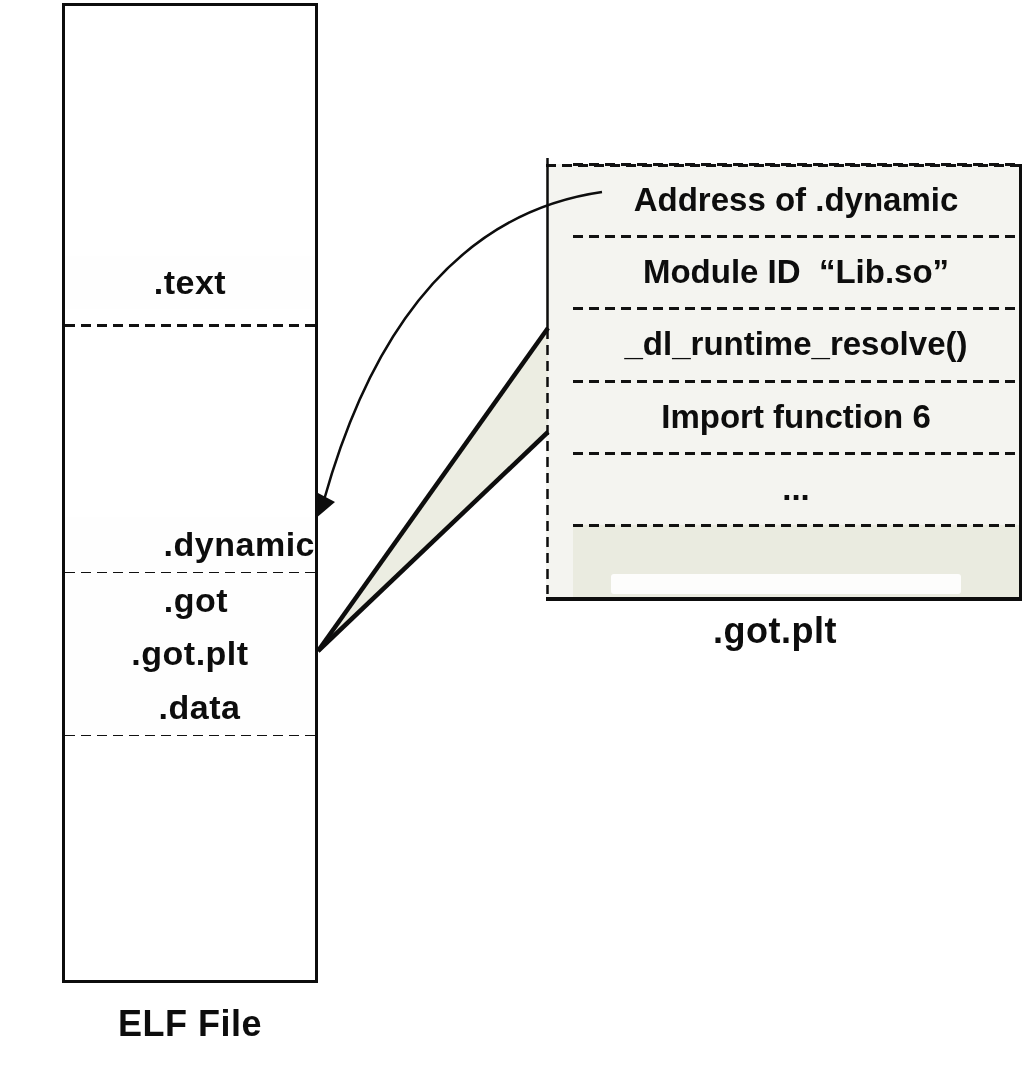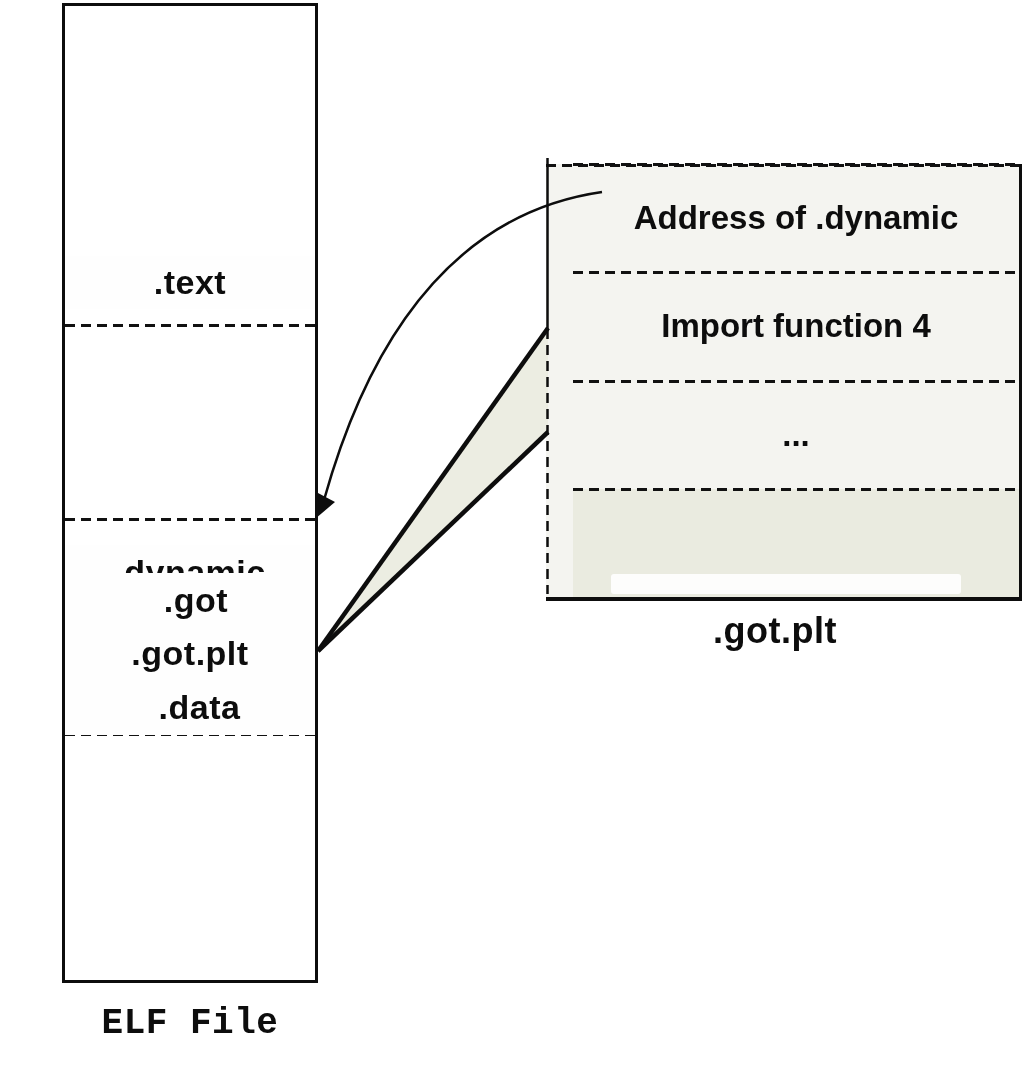--- a/index.html
+++ b/index.html
@@ -20,32 +20,32 @@
   .hsep{
     position:absolute;left:0;right:0;height:3px;
     background:repeating-linear-gradient(90deg,#111 0 10px,transparent 10px 16px);
   }
   .sec{
     position:absolute;left:0;right:0;
     display:flex;align-items:center;justify-content:center;
     font-size:34px;letter-spacing:.5px;background:#fefefe;
   }
   .sec-text   {top:250px;height:53px;}
-  .sec-dynamic{top:539px;height:54px;}
+  .sec-dynamic{top:511px;height:54px;justify-content:flex-end;}
   .sec-got    {top:567px;height:54px;padding-left:12px;}
   .sec-gotplt {top:621px;height:53px;}
   .sec-data   {top:674px;height:55px;padding-left:19px;}
   .elf-sep-1{top:265px;} .elf-sep-2{top:318px;}
   .elf-sep-3{top:512px;} .elf-sep-4{top:566px;}
   .elf-sep-5{top:620px;} .elf-sep-6{top:673px;} .elf-sep-7{top:727px;}
   
   .caption{
     position:absolute;text-align:center;font-size:36px;letter-spacing:.5px;
   }
-  .elf-caption{left:62px;width:256px;top:1003px;font-family:Liberation Mono, monospace;}
+  .elf-caption{left:62px;width:256px;top:1003px;}
   .gp-caption {left:540px;width:470px;top:610px;}
   
   .gp-box{
     position:absolute;left:546px;top:164px;width:476px;height:437px;
     box-sizing:border-box;background:#f4f4f0;
     border-right:3px solid #0d0d0d;border-bottom:4px solid #0d0d0d;
     display:flex;flex-direction:column;padding-left:27px;
   }
   .gp-top-sep{top:0;}
   .gp-row{
@@ -98,21 +98,27 @@
       </div>
   </div>
   <div class="caption elf-caption">ELF File</div>
 
   <div class="gp-box">
     <div class="hsep gp-top-sep"></div>
     <div class="gp-row">
         <span>Address of .dynamic</span>
       </div>
     <div class="gp-row">
-        <span>Import function 4</span>
+        <span>Module ID &nbsp;“Lib.so”</span>
+      </div>
+    <div class="gp-row">
+        <span>_dl_runtime_resolve()</span>
+      </div>
+    <div class="gp-row">
+        <span>Import function 6</span>
       </div>
     <div class="gp-row">
         <span>...</span>
       </div>
     <div class="gp-row gp-row-empty">
         <span class="shine"></span>
       </div>
   </div>
   <div class="caption gp-caption">.got.plt</div>
 

